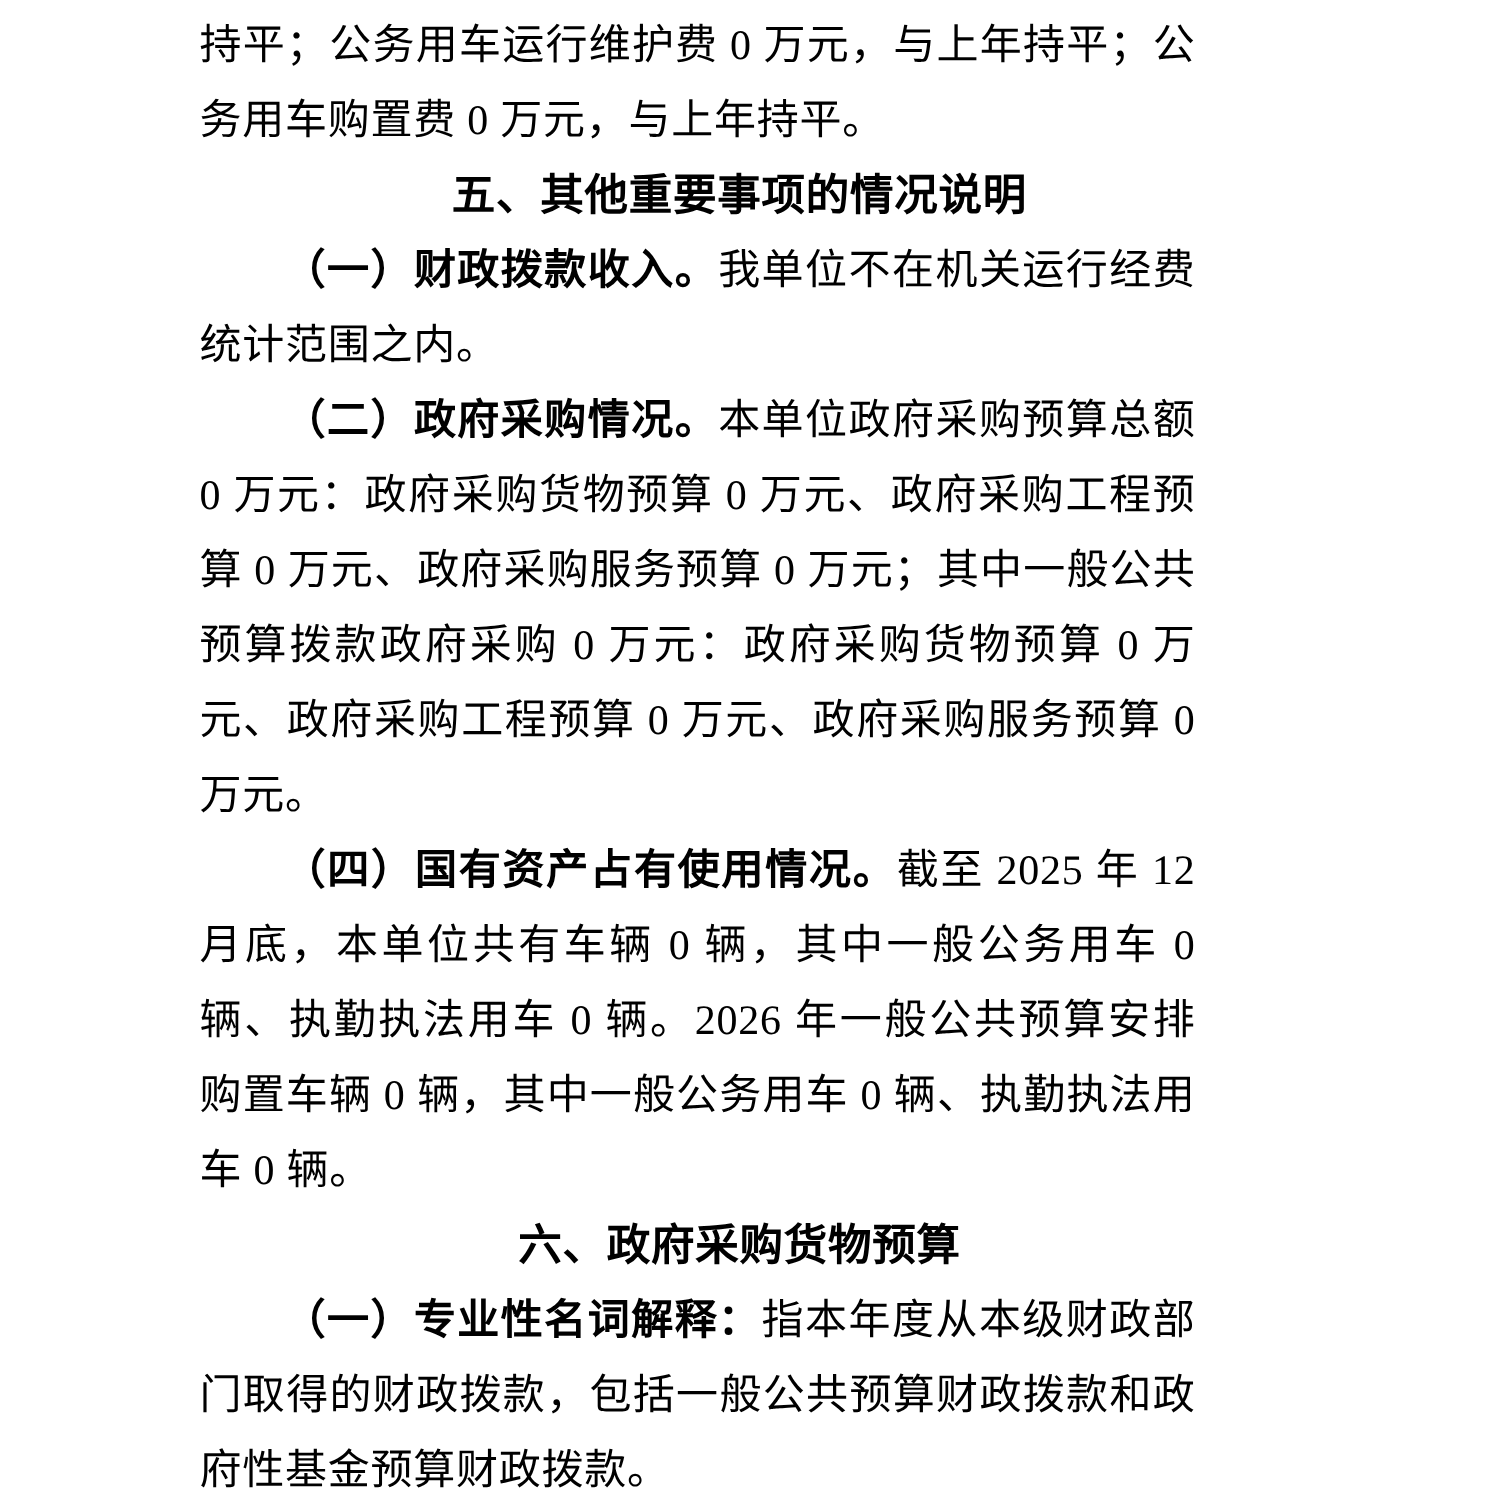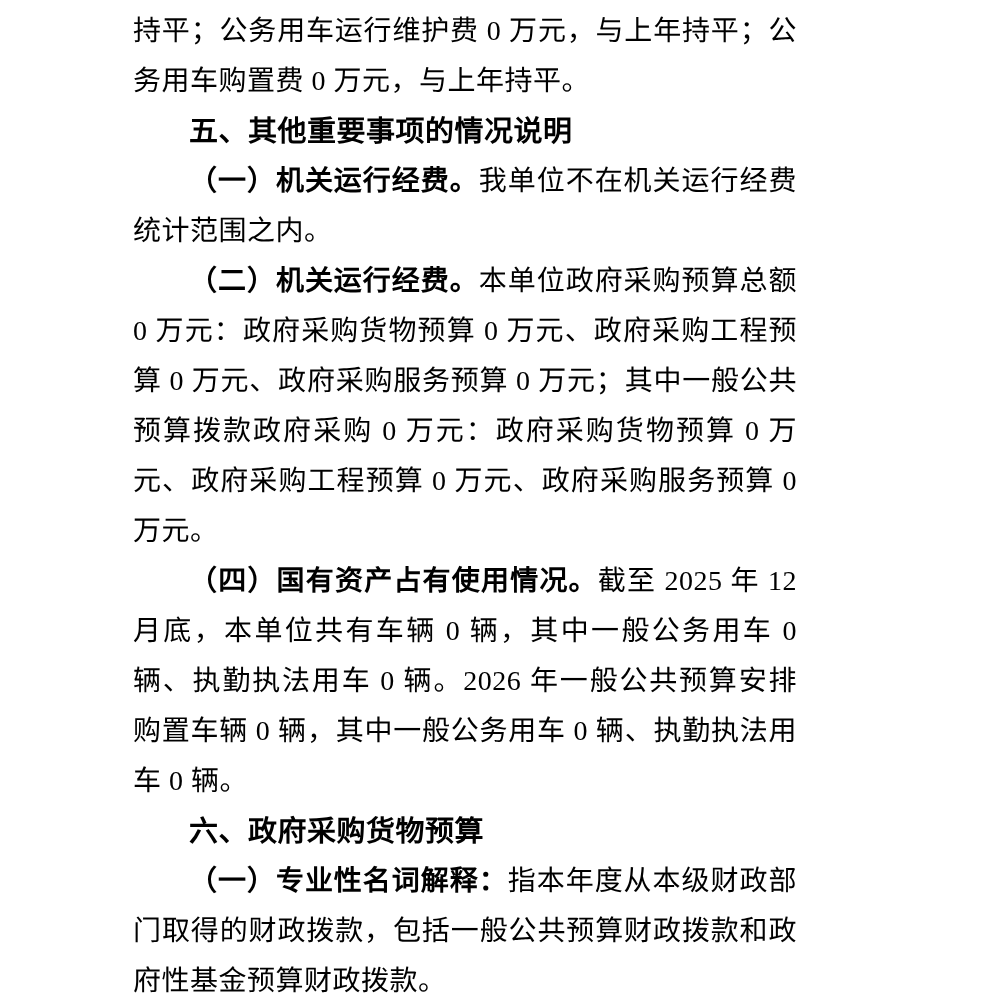--- a/index.html
+++ b/index.html
@@ -35,36 +35,36 @@
   .lead {
     font-weight: bold;
   }
   .heading {
     margin: 0;
     font-family: "Liberation Sans", "DejaVu Sans", sans-serif;
     font-weight: bold;
     font-size: 29px;
     line-height: 50px;
     text-indent: 1.93em;
-    text-align: left;
+    text-align: center;
     letter-spacing: 0.5px;
   }
 </style>
 </head>
 <body>
 
 <div class="page">
 
   <p class="para">持平；公务用车运行维护费 0 万元，与上年持平；公务用车购置费 0 万元，与上年持平。</p>
 
   <h2 class="heading">五、其他重要事项的情况说明</h2>
 
-  <p class="para indent"><span class="lead">（一）机关运行经费。</span><span>我单位不在机关运行经费统计范围之内。</span></p>
+  <p class="para indent"><span class="lead">（一）财政拨款收入。</span><span>我单位不在机关运行经费统计范围之内。</span></p>
 
-  <p class="para indent"><span class="lead">（二）机关运行经费。</span><span>本单位政府采购预算总额 0 万元：政府采购货物预算 0 万元、政府采购工程预算 0 万元、政府采购服务预算 0 万元；其中一般公共预算拨款政府采购 0 万元：政府采购货物预算 0 万元、政府采购工程预算 0 万元、政府采购服务预算 0 万元。</span></p>
+  <p class="para indent"><span class="lead">（二）政府采购情况。</span><span>本单位政府采购预算总额 0 万元：政府采购货物预算 0 万元、政府采购工程预算 0 万元、政府采购服务预算 0 万元；其中一般公共预算拨款政府采购 0 万元：政府采购货物预算 0 万元、政府采购工程预算 0 万元、政府采购服务预算 0 万元。</span></p>
 
 
   <p class="para indent"><span class="lead">（四）国有资产占有使用情况。</span><span>截至 2025 年 12 月底，本单位共有车辆 0 辆，其中一般公务用车 0 辆、执勤执法用车 0 辆。2026 年一般公共预算安排购置车辆 0 辆，其中一般公务用车 0 辆、执勤执法用车 0 辆。</span></p>
 
   <h2 class="heading">六、政府采购货物预算</h2>
 
   <p class="para indent"><span class="lead">（一）专业性名词解释：</span><span>指本年度从本级财政部门取得的财政拨款，包括一般公共预算财政拨款和政府性基金预算财政拨款。</span></p>
 
 </div>
 

